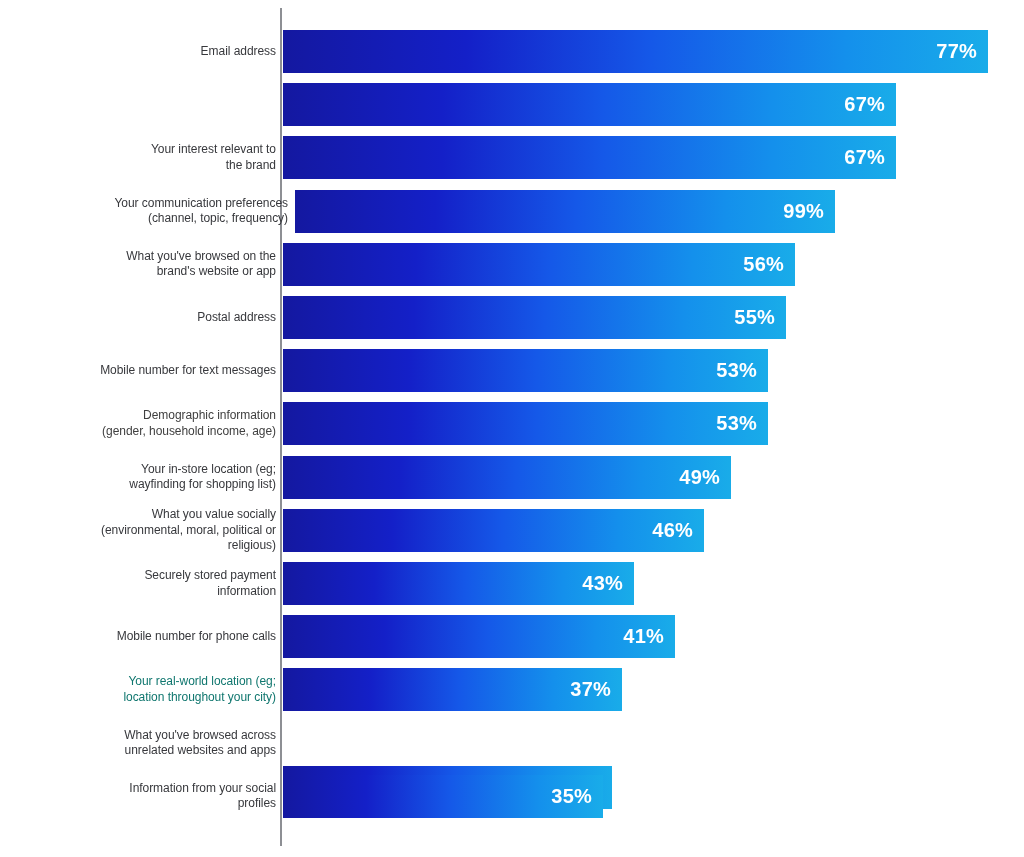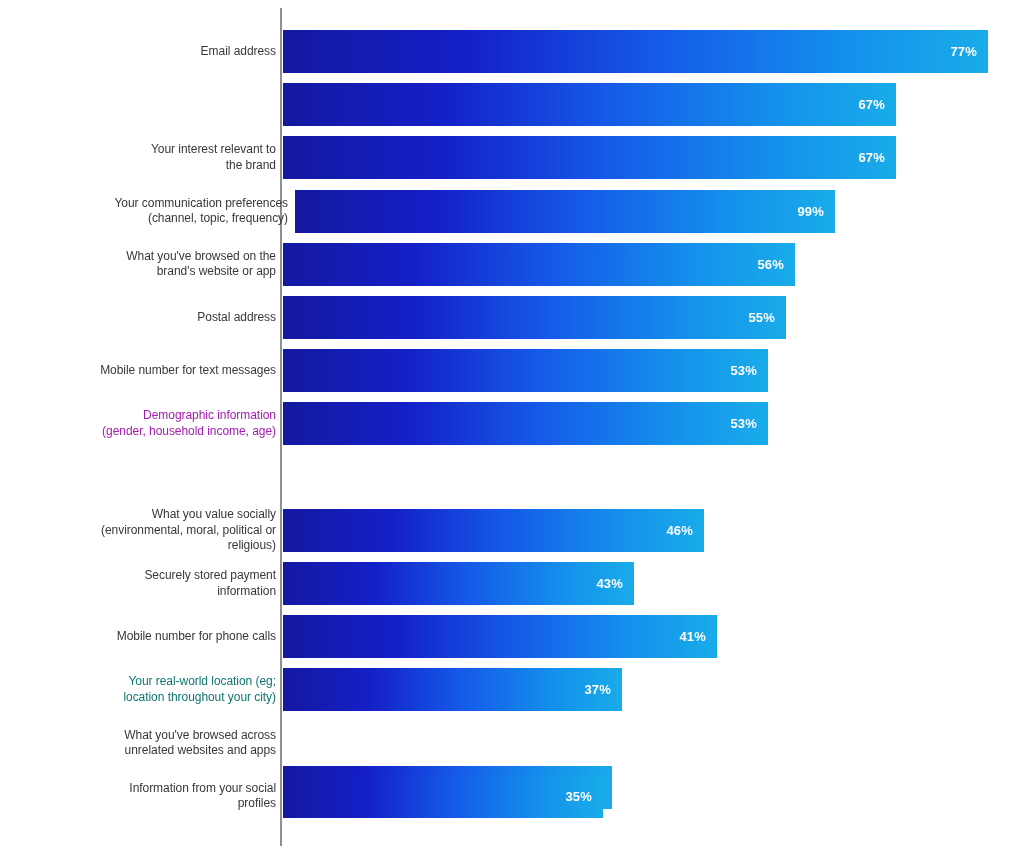--- a/index.html
+++ b/index.html
@@ -71,21 +71,21 @@
     height: 100%;
     background-image: linear-gradient(to right, #1418a0 0%, #1420c8 26%, #1558e8 52%, #1490ec 80%, #19ace9 100%);
     box-sizing: border-box;
     display: flex;
     align-items: center;
     justify-content: flex-end;
   }
 
   .bar-value {
     color: #ffffff;
-    font-size: 13px;
+    font-size: 20px;
     font-weight: bold;
     letter-spacing: 0.2px;
     padding-right: 11px;
     white-space: nowrap;
   }
 </style>
 </head>
 <body>
 
 <div id="chart-root" style="background: rgb(255, 255, 255);">
@@ -146,25 +146,34 @@
       </div>
       <div class="bar-row" style="top: 349.2px; height: 43px;">
         <div class="cat-label" style="color: rgb(55, 56, 60);">Mobile number for text messages</div>
         <div class="bar-wrap" style="left: 283px; width: 485px;">
           <div class="bar" style="background-image: linear-gradient(to right, rgb(20, 24, 160) 0%, rgb(20, 32, 200) 26%, rgb(21, 88, 232) 52%, rgb(20, 144, 236) 80%, rgb(25, 172, 233) 100%);">
             <span class="bar-value" style="color: rgb(255, 255, 255);">53%</span>
           </div>
         </div>
       </div>
       <div class="bar-row" style="top: 402.4px; height: 43px;">
-        <div class="cat-label" style="color: #a21caf;">Demographic information
+        <div class="cat-label" style="color: #404040;">Demographic information
 (gender, household income, age)</div>
         <div class="bar-wrap" style="left: 283px; width: 485px;">
           <div class="bar" style="background-image: linear-gradient(to right, rgb(20, 24, 160) 0%, rgb(20, 32, 200) 26%, rgb(21, 88, 232) 52%, rgb(20, 144, 236) 80%, rgb(25, 172, 233) 100%);">
             <span class="bar-value" style="color: rgb(255, 255, 255);">53%</span>
+          </div>
+        </div>
+      </div>
+      <div class="bar-row" style="top: 455.6px; height: 43px;">
+        <div class="cat-label" style="color: rgb(55, 56, 60);">Your in-store location (eg;
+wayfinding for shopping list)</div>
+        <div class="bar-wrap" style="left: 283px; width: 448px;">
+          <div class="bar" style="background-image: linear-gradient(to right, rgb(20, 24, 160) 0%, rgb(20, 32, 200) 26%, rgb(21, 88, 232) 52%, rgb(20, 144, 236) 80%, rgb(25, 172, 233) 100%);">
+            <span class="bar-value" style="color: rgb(255, 255, 255);">49%</span>
           </div>
         </div>
       </div>
       <div class="bar-row" style="top: 508.8px; height: 43px;">
         <div class="cat-label" style="color: rgb(55, 56, 60);">What you value socially
 (environmental, moral, political or
 religious)</div>
         <div class="bar-wrap" style="left: 283px; width: 421px;">
           <div class="bar" style="background-image: linear-gradient(to right, rgb(20, 24, 160) 0%, rgb(20, 32, 200) 26%, rgb(21, 88, 232) 52%, rgb(20, 144, 236) 80%, rgb(25, 172, 233) 100%);">
             <span class="bar-value" style="color: rgb(255, 255, 255);">46%</span>
@@ -175,21 +184,21 @@
         <div class="cat-label" style="color: rgb(55, 56, 60);">Securely stored payment
 information</div>
         <div class="bar-wrap" style="left: 283px; width: 351px;">
           <div class="bar" style="background-image: linear-gradient(to right, rgb(20, 24, 160) 0%, rgb(20, 32, 200) 26%, rgb(21, 88, 232) 52%, rgb(20, 144, 236) 80%, rgb(25, 172, 233) 100%);">
             <span class="bar-value" style="color: rgb(255, 255, 255);">43%</span>
           </div>
         </div>
       </div>
       <div class="bar-row" style="top: 615.2px; height: 43px;">
         <div class="cat-label" style="color: rgb(55, 56, 60);">Mobile number for phone calls</div>
-        <div class="bar-wrap" style="left: 283px; width: 434px;">
+        <div class="bar-wrap" style="left: 283px; width: 392px;">
           <div class="bar" style="background-image: linear-gradient(to right, rgb(20, 24, 160) 0%, rgb(20, 32, 200) 26%, rgb(21, 88, 232) 52%, rgb(20, 144, 236) 80%, rgb(25, 172, 233) 100%);">
             <span class="bar-value" style="color: rgb(255, 255, 255);">41%</span>
           </div>
         </div>
       </div>
       <div class="bar-row" style="top: 668.4px; height: 43px;">
         <div class="cat-label" style="color: #0f766e;">Your real-world location (eg;
 location throughout your city)</div>
         <div class="bar-wrap" style="left: 283px; width: 339px;">
           <div class="bar" style="background-image: linear-gradient(to right, rgb(20, 24, 160) 0%, rgb(20, 32, 200) 26%, rgb(21, 88, 232) 52%, rgb(20, 144, 236) 80%, rgb(25, 172, 233) 100%);">

